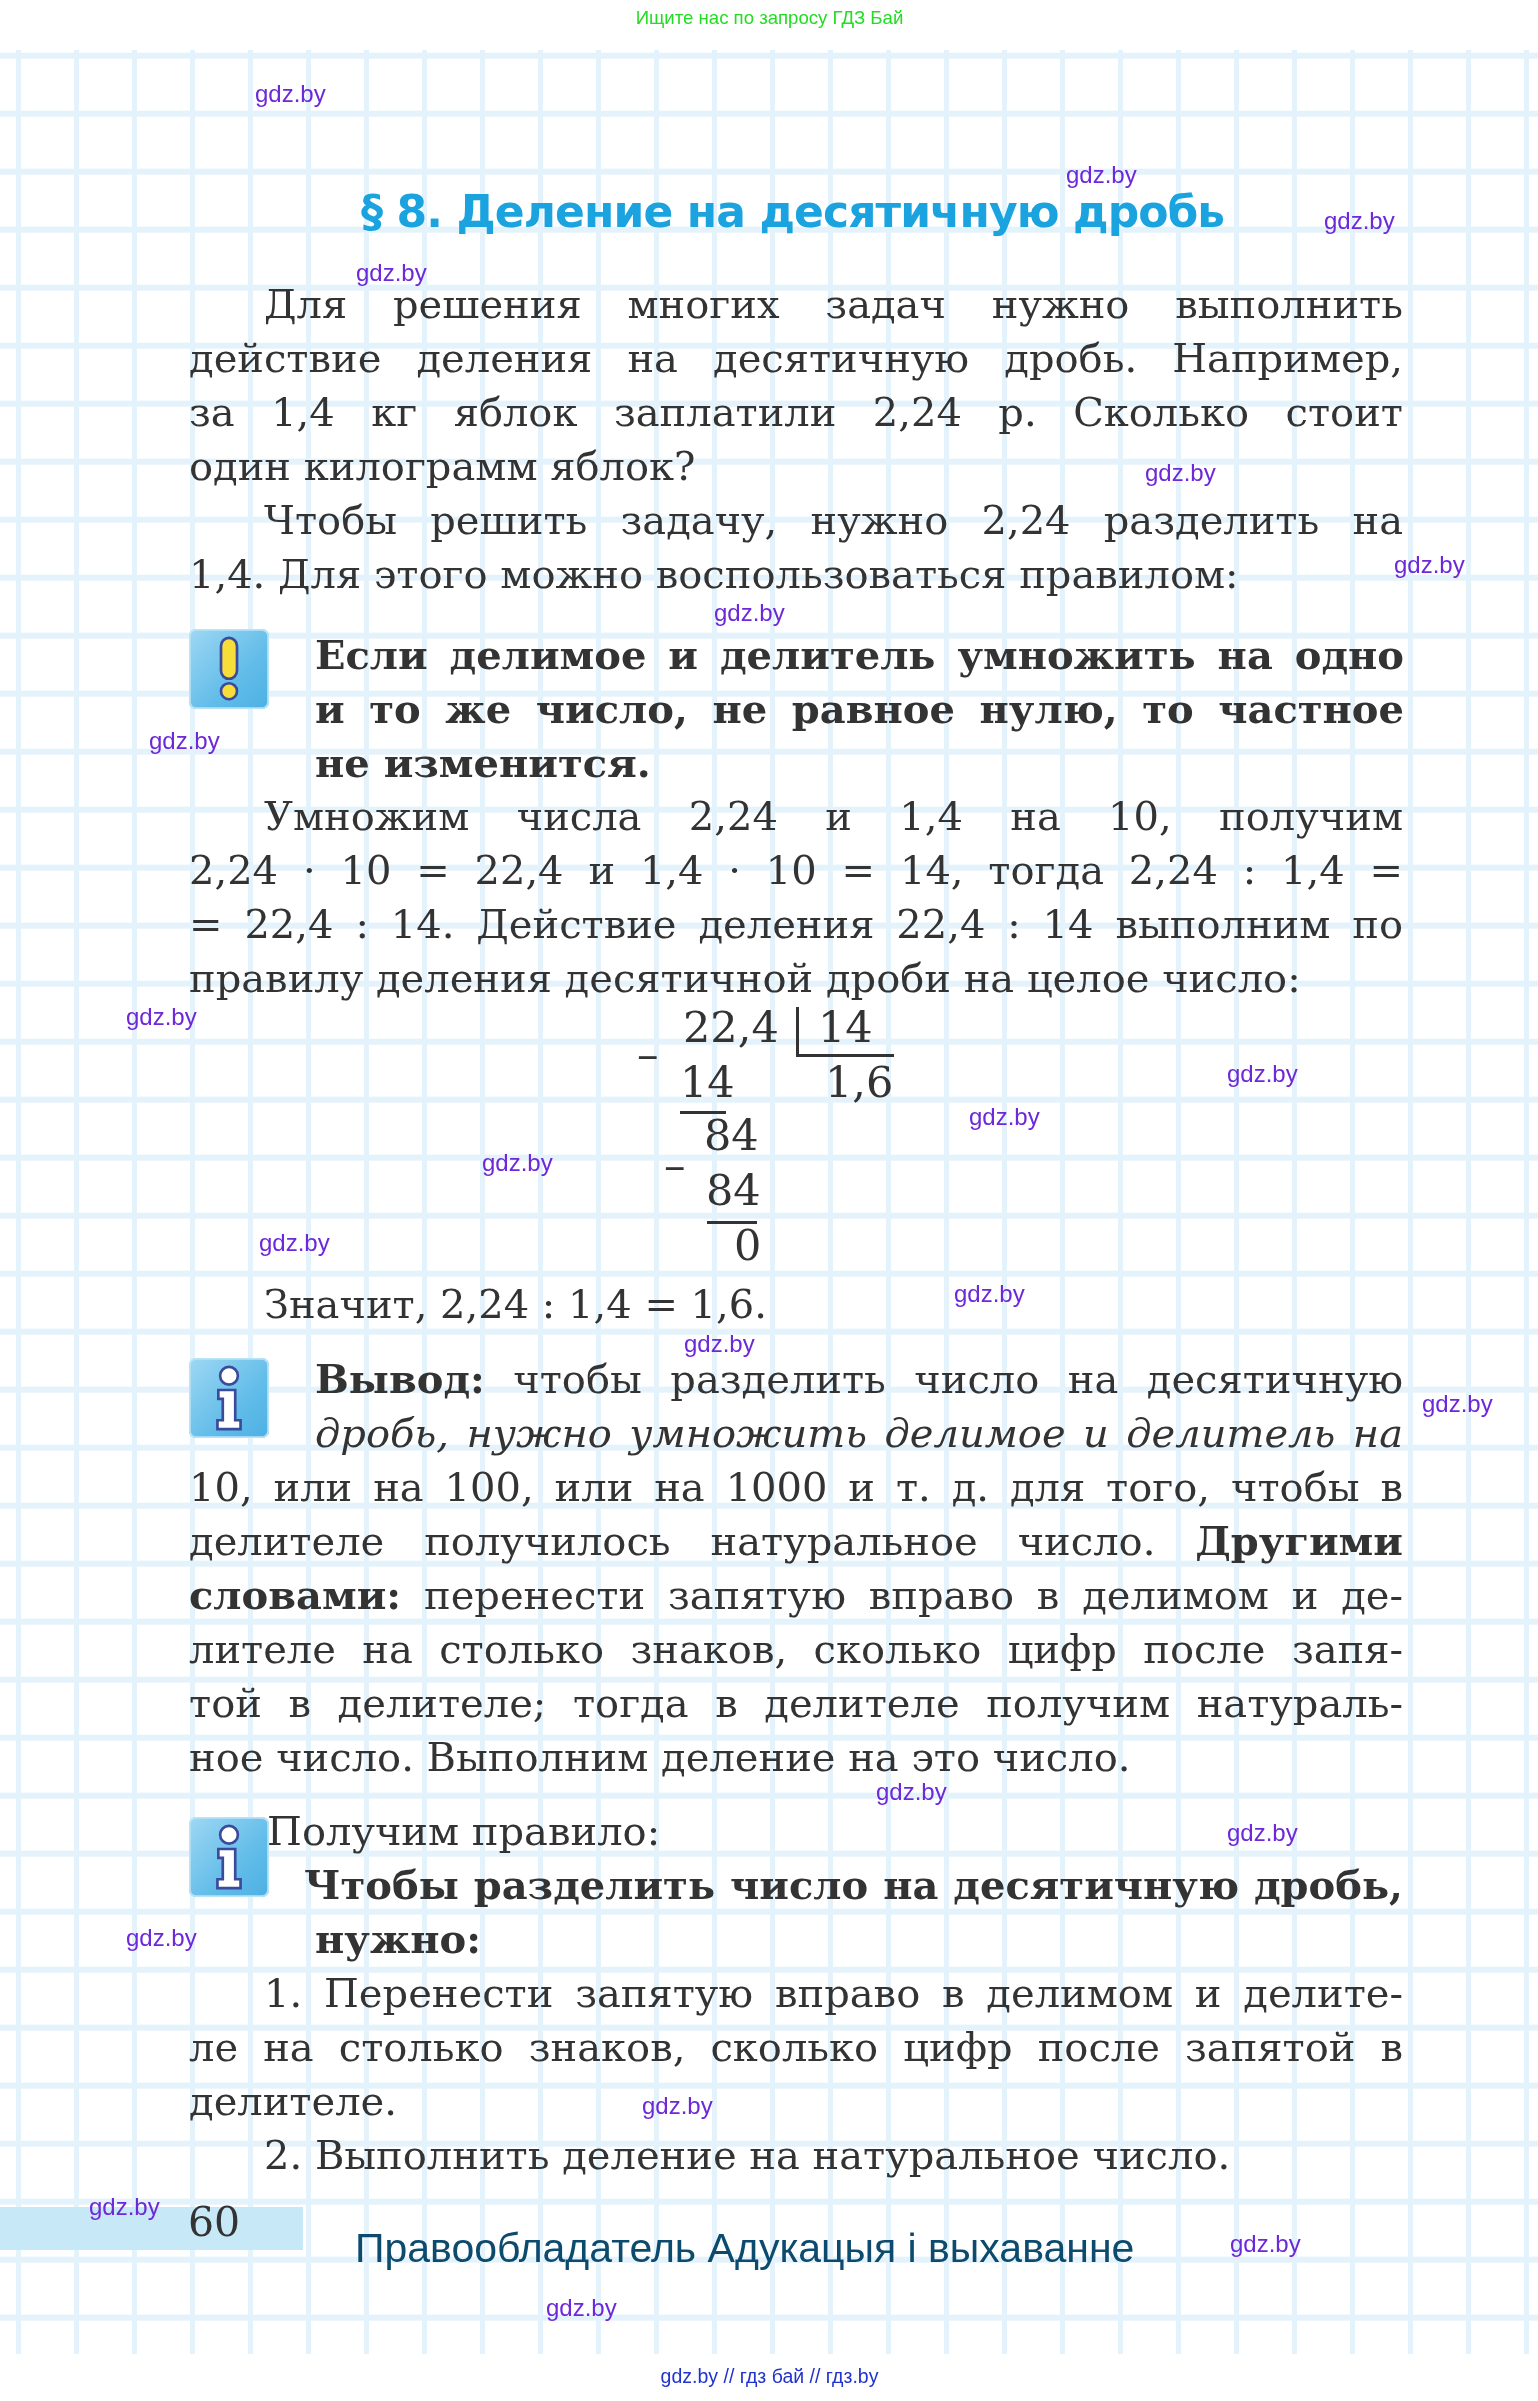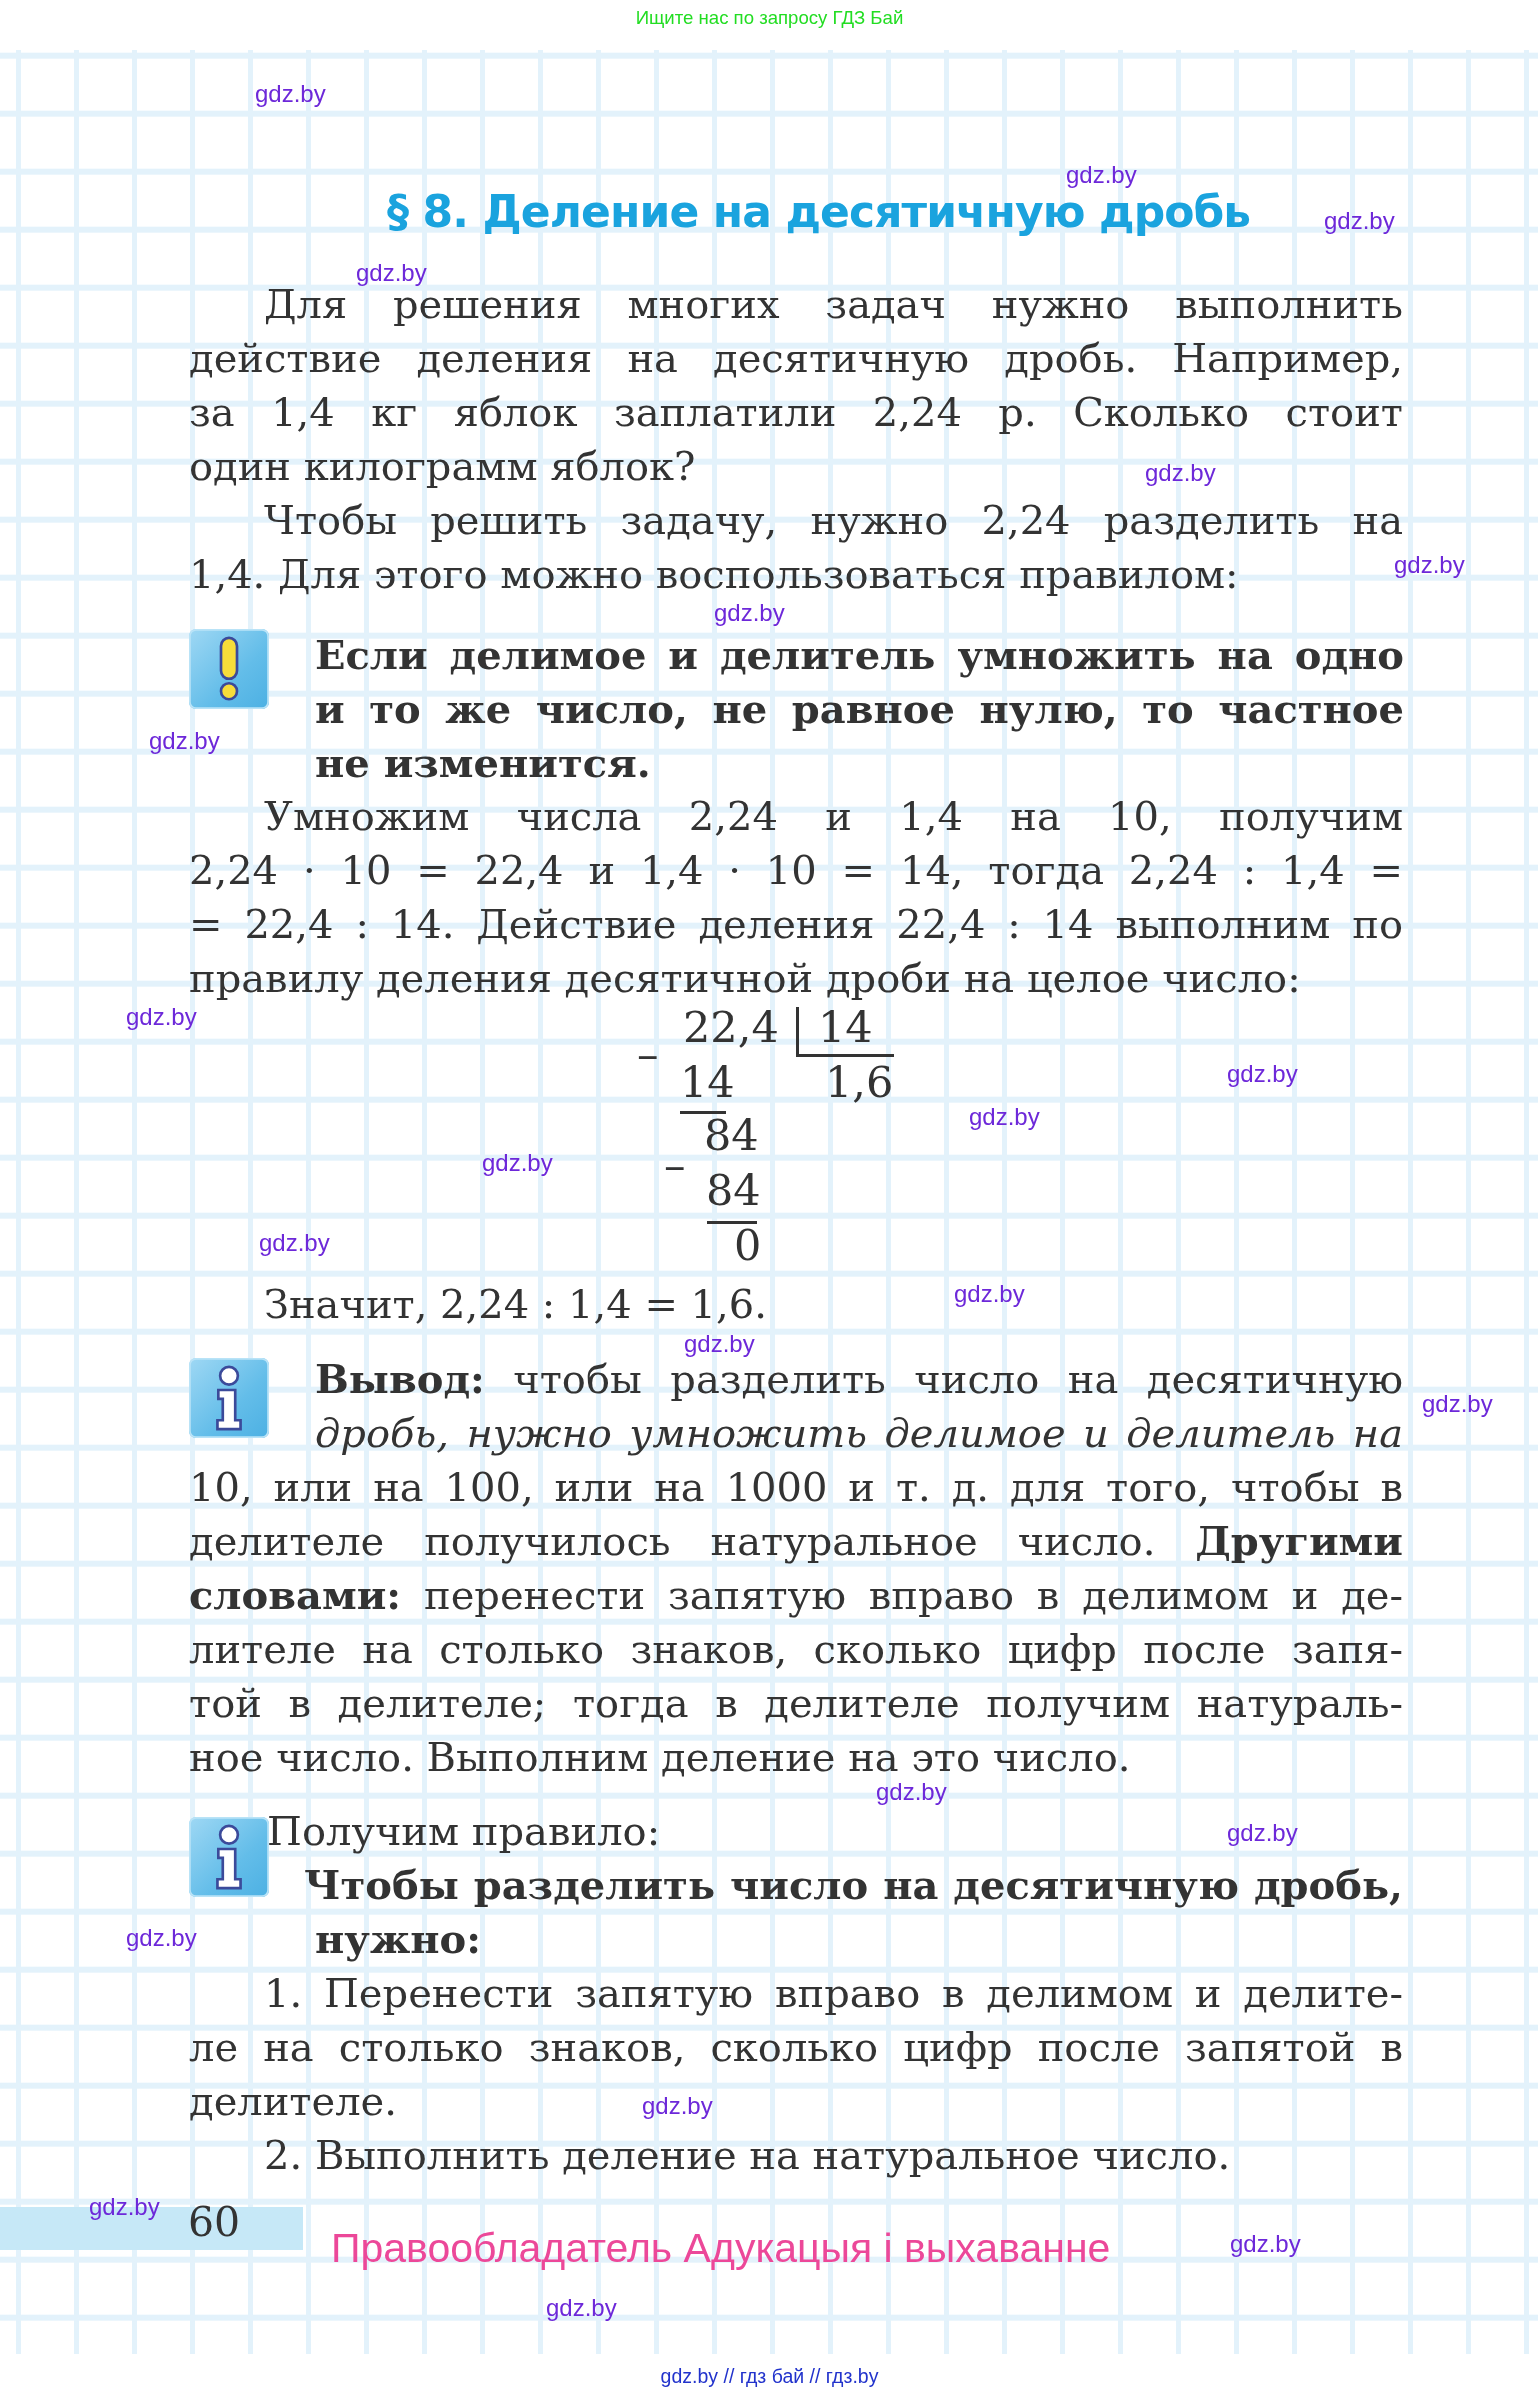--- a/index.html
+++ b/index.html
@@ -22,21 +22,21 @@
       linear-gradient(to right, #e3f2fb 0, #e3f2fb 5.3px, transparent 5.3px),
       linear-gradient(to bottom, #e3f2fb 0, #e3f2fb 6.2px, transparent 6.2px);
     background-size: 58px 100%, 100% 58px;
     background-position: 16px 0, 0 2.7px;
   }
   .wm {
     position: absolute; font-family: "Liberation Sans", sans-serif;
     font-size: 24px; color: #6d28d9; white-space: nowrap;
   }
   .title {
-    position: absolute; left: 387px; top: 186px;
+    position: absolute; left: 361px; top: 186px;
     font-family: "DejaVu Sans", sans-serif; font-weight: bold;
     font-size: 44px; color: #1aa3de; letter-spacing: -0.9px; white-space: nowrap;
   }
   .text {
     position: absolute; left: 189px; width: 1214px;
     font-size: 40px; line-height: 54px; color: #333333;
     text-align: justify;
   }
   .line { display: block; white-space: nowrap; text-align: justify; text-align-last: justify; }
   .line.last { text-align-last: left; }
@@ -60,22 +60,22 @@
   .division .vline { position: absolute; width: 2.7px; background: #333; }
   .page-num-bar {
     position: absolute; left: 0; top: 2207px; width: 303px; height: 43px;
     background: #c6e8f7;
   }
   .page-num {
     position: absolute; left: 188px; top: 2198px; font-size: 41px; color: #333;
     font-family: "DejaVu Serif", serif;
   }
   .copyright {
-    position: absolute; left: 331px; top: 2225px;
-    font-family: "Liberation Sans", sans-serif; font-size: 41px; color: #ec4899;
+    position: absolute; left: 355px; top: 2225px;
+    font-family: "Liberation Sans", sans-serif; font-size: 41px; color: #0c4a6e;
     white-space: nowrap;
   }
   .bottom-links {
     position: absolute; left: 0; top: 2365px; width: 1539px; text-align: center;
     font-family: "Liberation Sans", sans-serif; font-size: 19.5px; color: #2233cc;
   }
   .bottom-white { position: absolute; left: 0; top: 2354px; width: 1539px; height: 47px; background: #fff; }
 </style>
 </head>
 <body>

